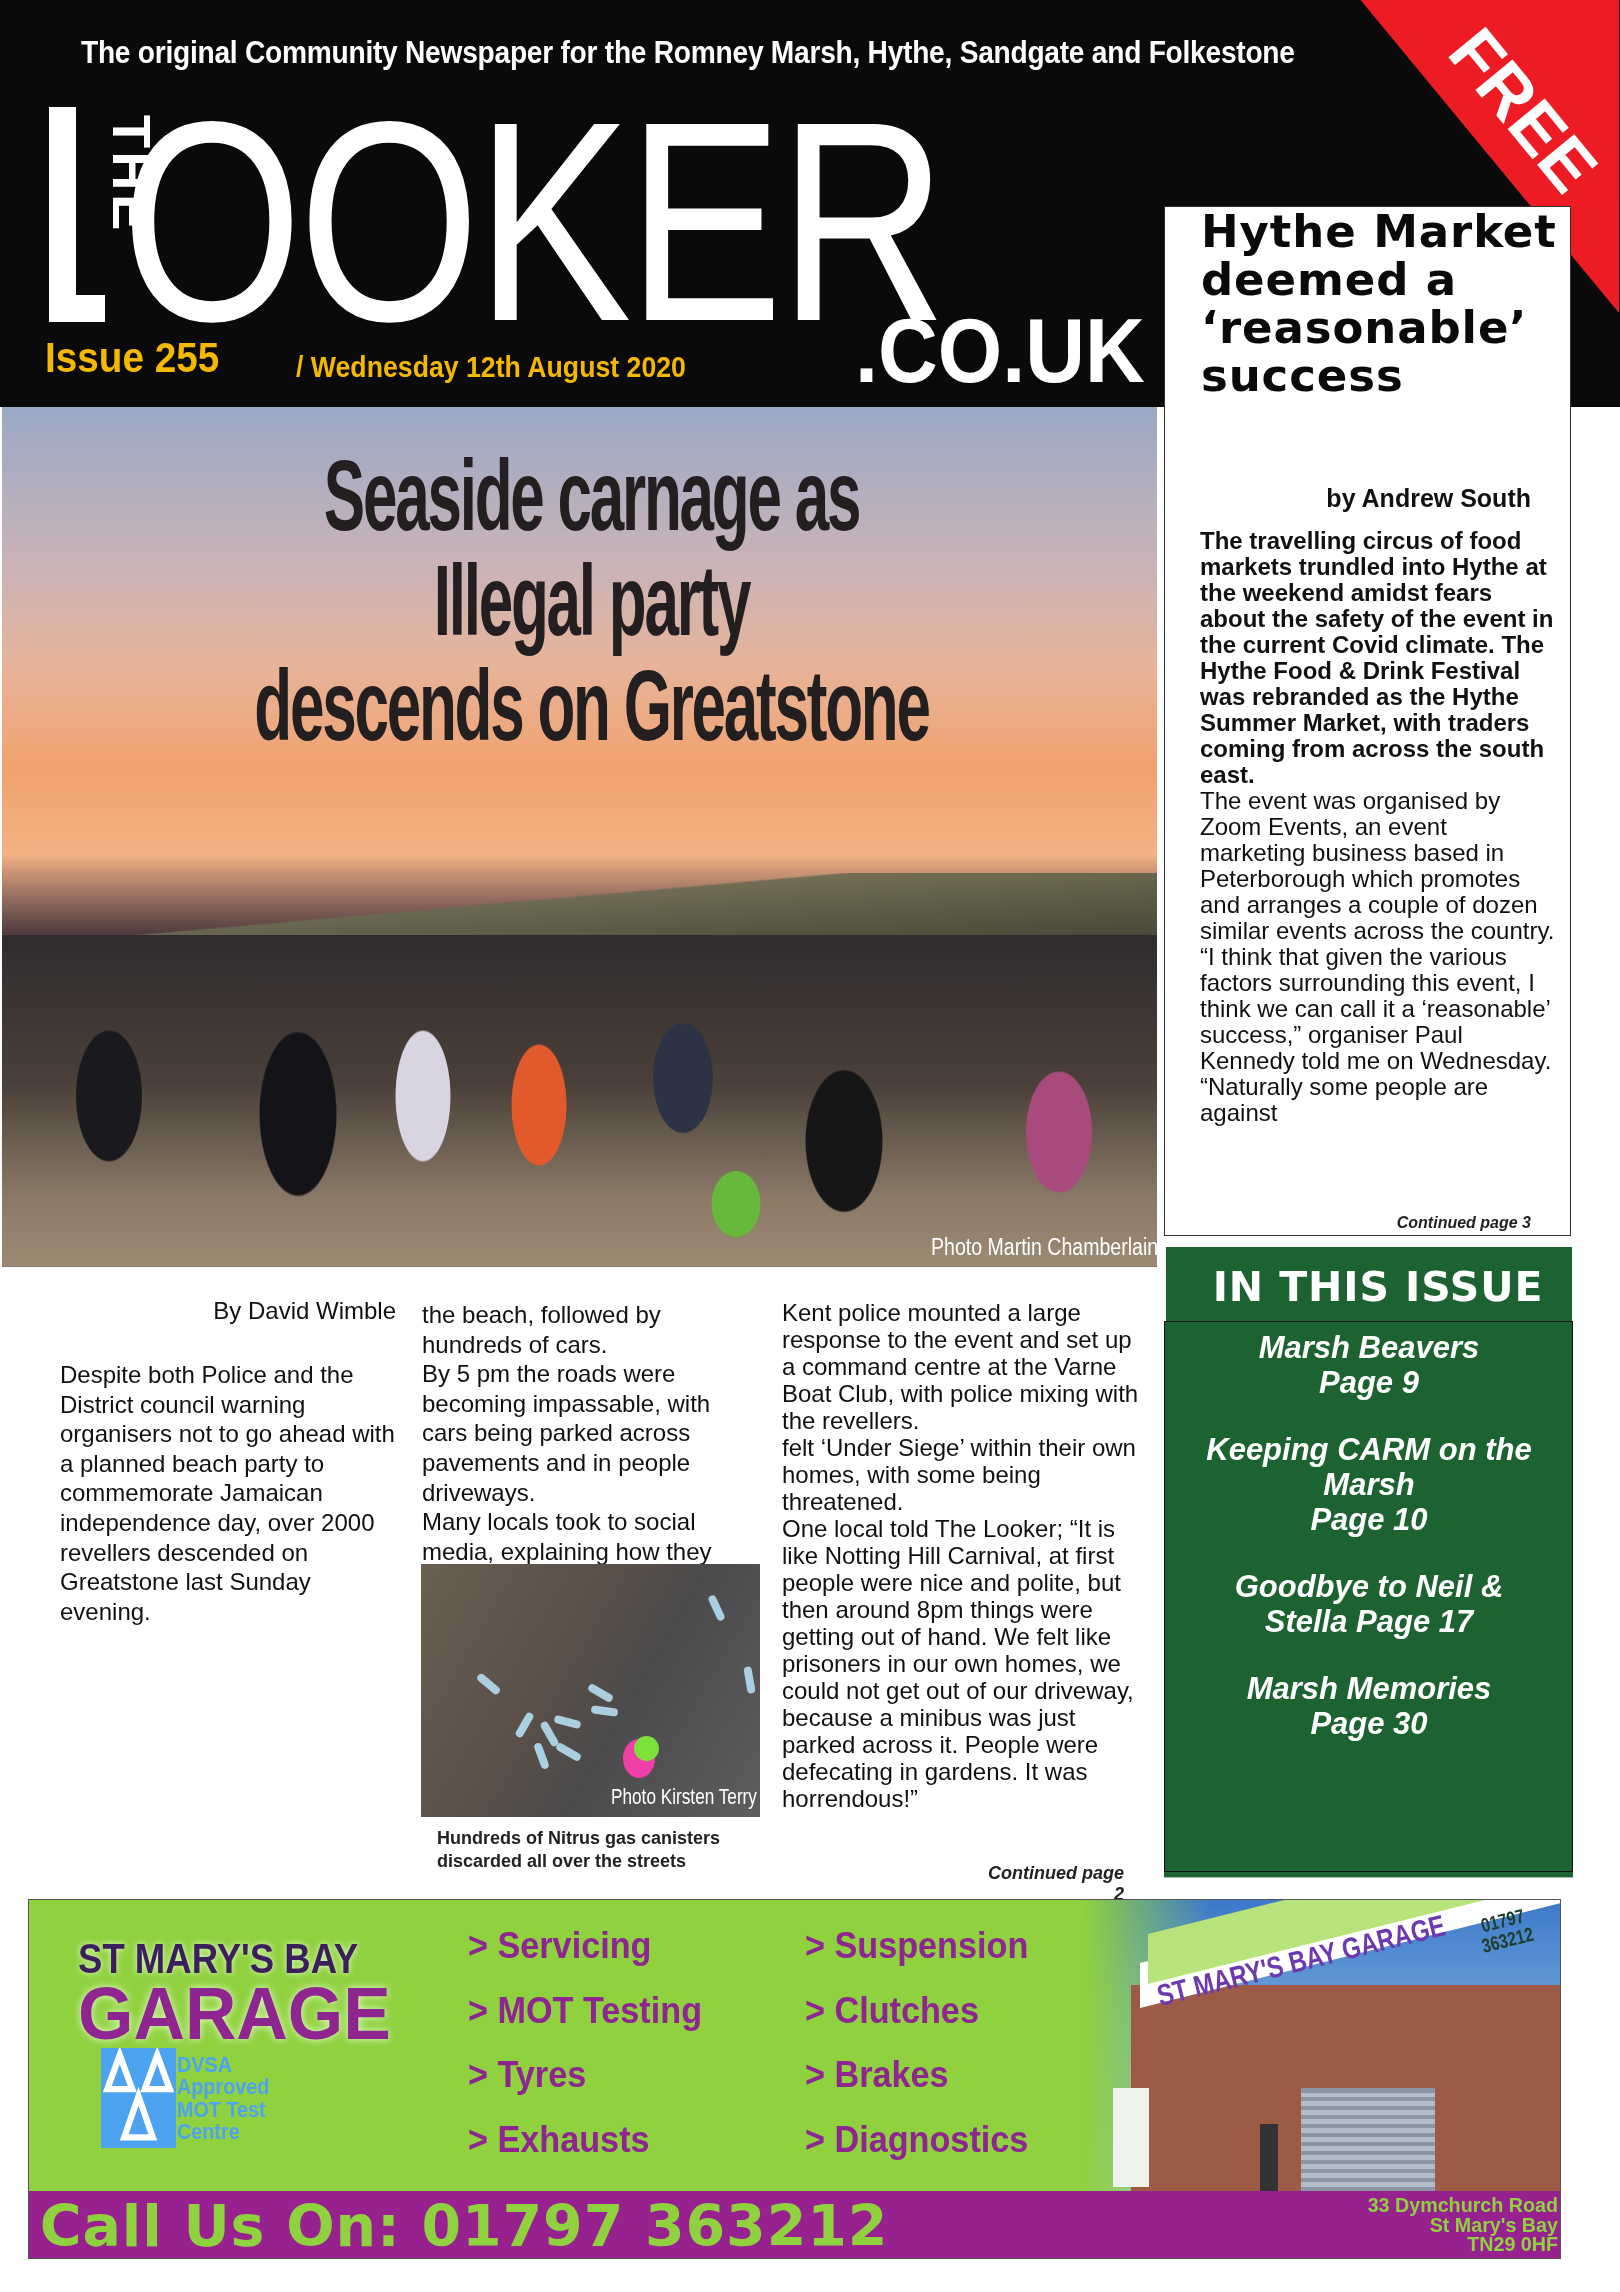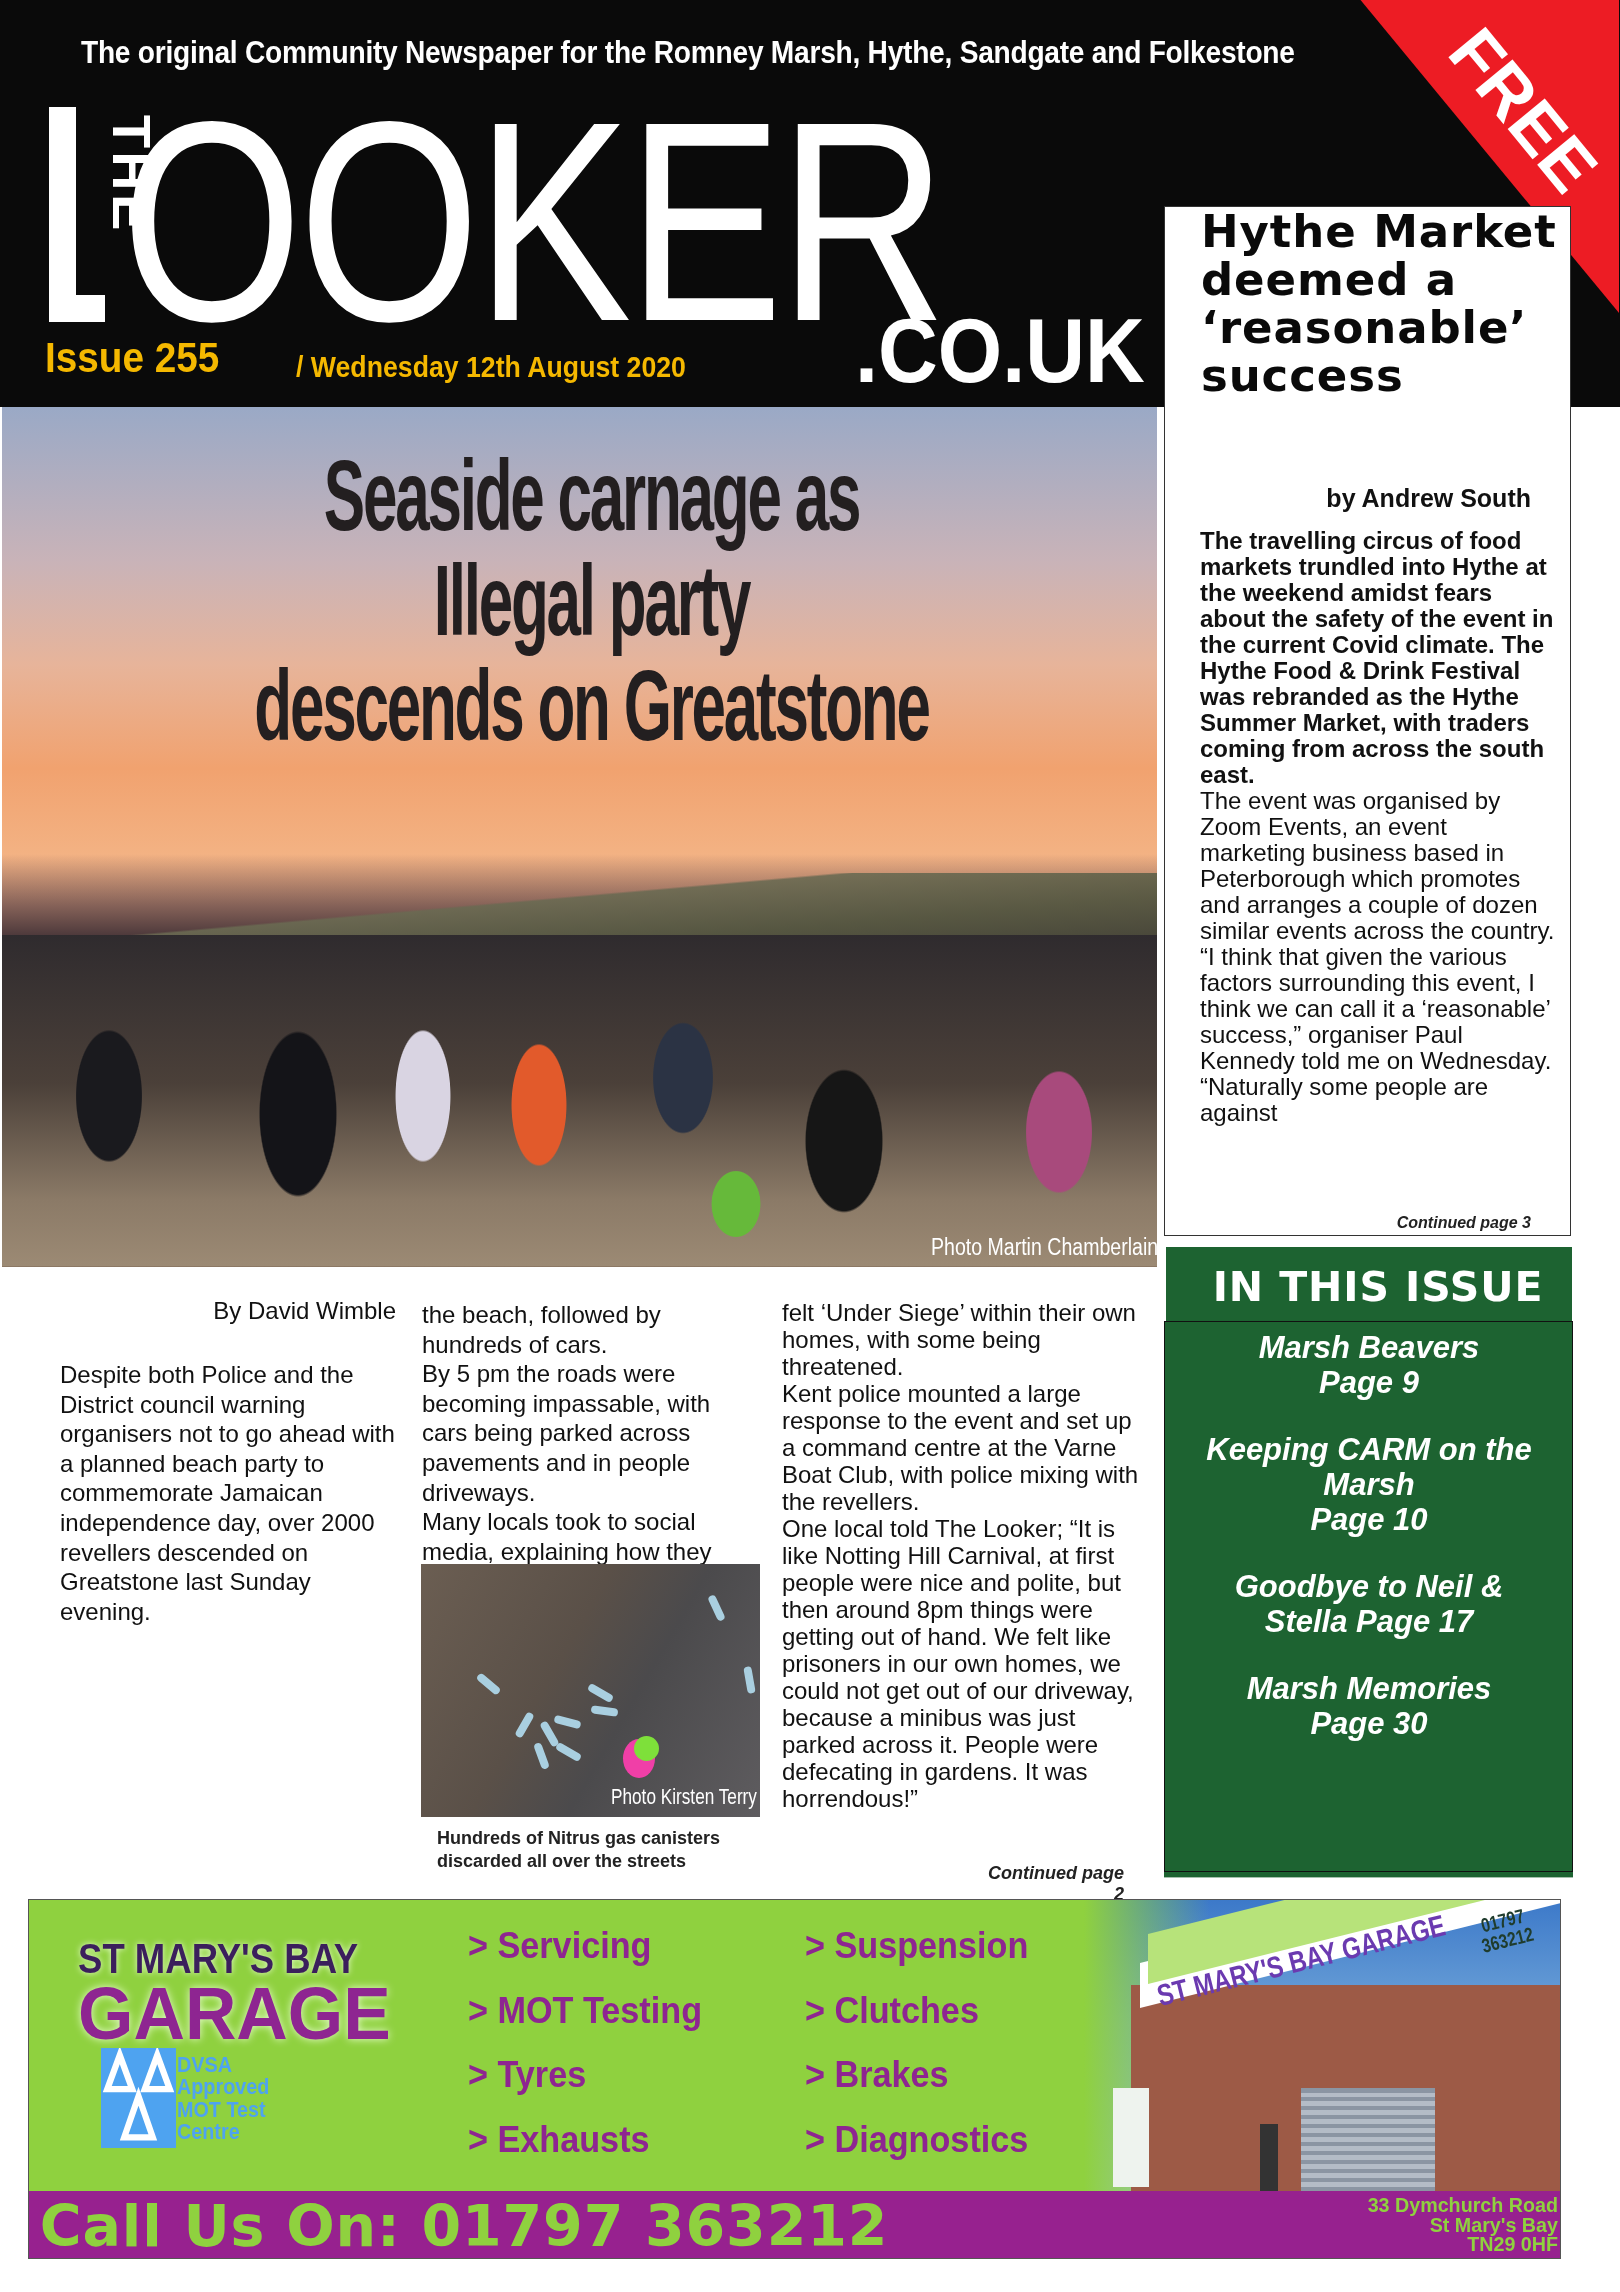--- a/index.html
+++ b/index.html
@@ -173,22 +173,22 @@
   <div class="canister" style="left:107px;top:188px;transform:rotate(70deg);"></div>
   <div class="canister" style="left:134px;top:184px;transform:rotate(30deg);"></div>
   <div class="canister" style="left:282px;top:40px;transform:rotate(65deg);"></div>
   <div class="canister" style="left:315px;top:112px;transform:rotate(80deg);"></div>
   <div id="balloon" class="abs"></div>
   <div id="balloon-green" class="abs"></div>
 </div>
 <div id="nitrus-credit" class="abs">Photo  Kirsten Terry</div>
 <div id="nitrus-caption" class="abs">Hundreds of Nitrus gas canisters discarded all over the streets</div>
 <div id="col3" class="abs col">
+  <div>Kent police mounted a large response to the event and set up a command centre at the Varne Boat Club, with police mixing with the revellers.</div>
   <div>felt ‘Under Siege’ within their own homes, with some being threatened.</div>
-  <div>Kent police mounted a large response to the event and set up a command centre at the Varne Boat Club, with police mixing with the revellers.</div>
   <div>One local told The Looker; “It is like Notting Hill Carnival, at first people were nice and polite, but then around 8pm things were getting out of hand. We felt like prisoners in our own homes, we could not get out of our driveway, because a minibus was just parked across it. People were defecating in gardens. It was horrendous!”</div>
 </div>
 <div id="col3-continued" class="abs">Continued page 2</div>
 
 <div id="ad" class="abs">
   <div id="ad-photo" class="abs"></div>
   <div id="ad-building" class="abs"></div>
   <div id="ad-building-roof" class="abs"></div>
   <div id="ad-shutter-1" class="abs"></div>
   <div id="ad-shutter-2" class="abs"></div>

